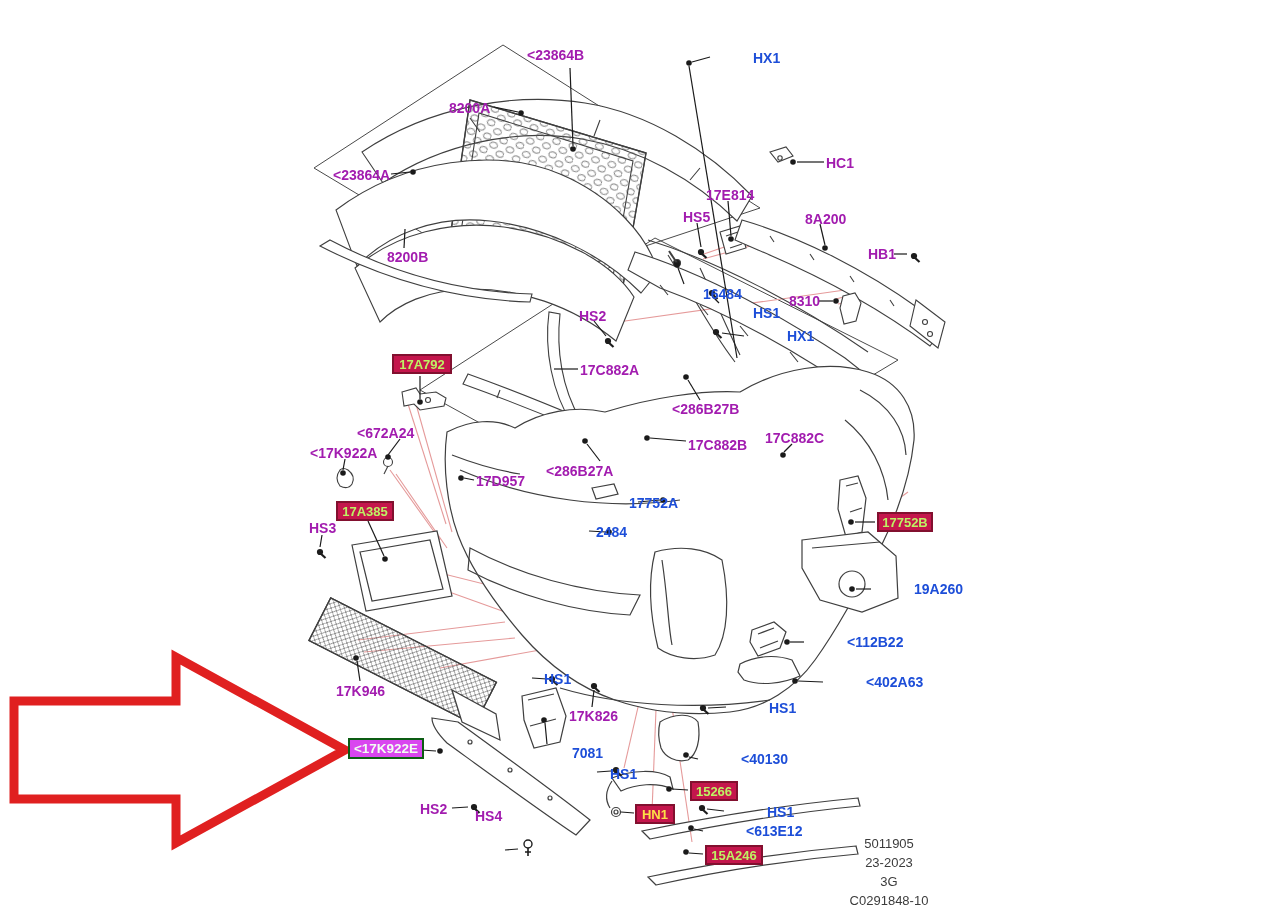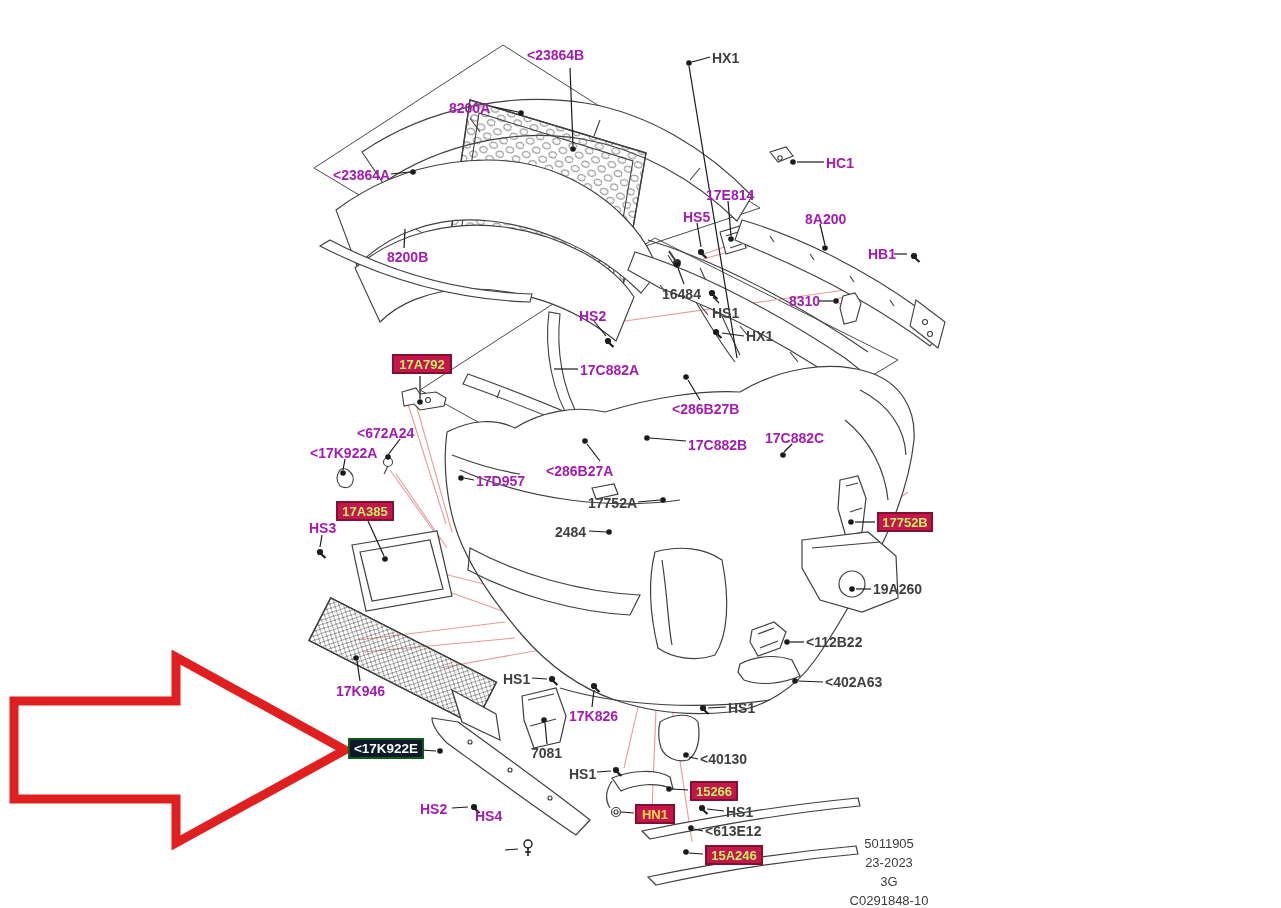--- a/index.html
+++ b/index.html
@@ -1,27 +1,27 @@
 <!DOCTYPE html>
 <html><head>
 <meta charset="utf-8">
 <style>
   html,body{margin:0;padding:0;background:#ffffff;}
   .stage{position:relative;width:1281px;height:908px;background:#ffffff;overflow:hidden;
          font-family:"Liberation Sans",sans-serif;}
   .art{position:absolute;left:0;top:0;}
   .lbl{position:absolute;font-weight:bold;font-size:14px;white-space:nowrap;line-height:16px;}
   .lbl.green{color:#a21caf;}
-  .lbl.blue{color:#404040;}
+  .lbl.blue{color:#1d4ed8;margin-left:41px;}
   .hl{position:absolute;display:flex;align-items:center;justify-content:center;
       background:#c4164c;border:2px solid #82102f;color:#bef264;font-weight:bold;
       font-size:13px;height:16px;overflow:hidden;white-space:nowrap;}
   .hl.green-text{color:#fde047;}
   .hlg{position:absolute;display:flex;align-items:center;justify-content:center;
-      background:#0f172a;border:2px solid #0c5c13;color:#f2fff2;font-weight:bold;
+      background:#d946ef;border:2px solid #0c5c13;color:#f2fff2;font-weight:bold;
       font-size:13.5px;height:17px;overflow:hidden;white-space:nowrap;}
   .footer{position:absolute;left:816px;top:834px;width:146px;text-align:center;
       color:#3c3c3c;font-size:13px;line-height:19px;font-weight:normal;}
 </style>
 </head>
 <body>
 
 <div class="stage">
 
   <svg class="art" width="1281" height="908" viewBox="0 0 1281 908">

